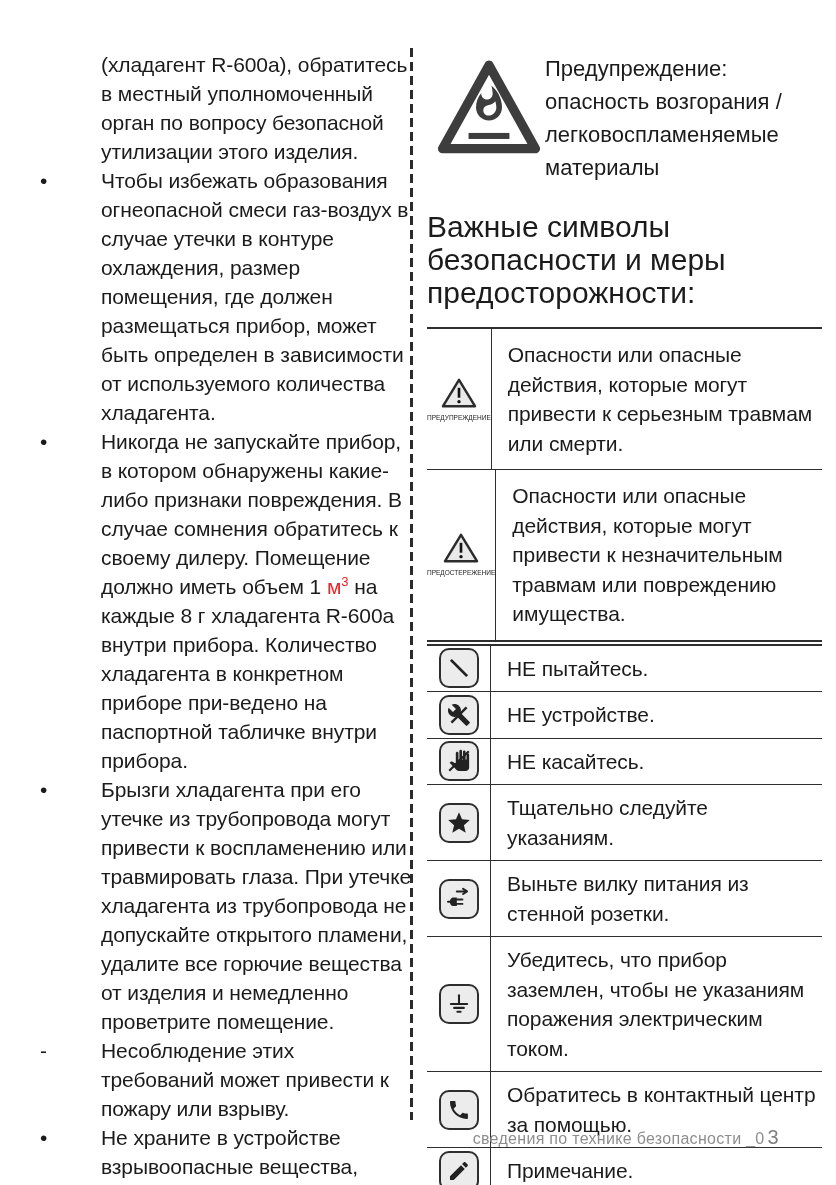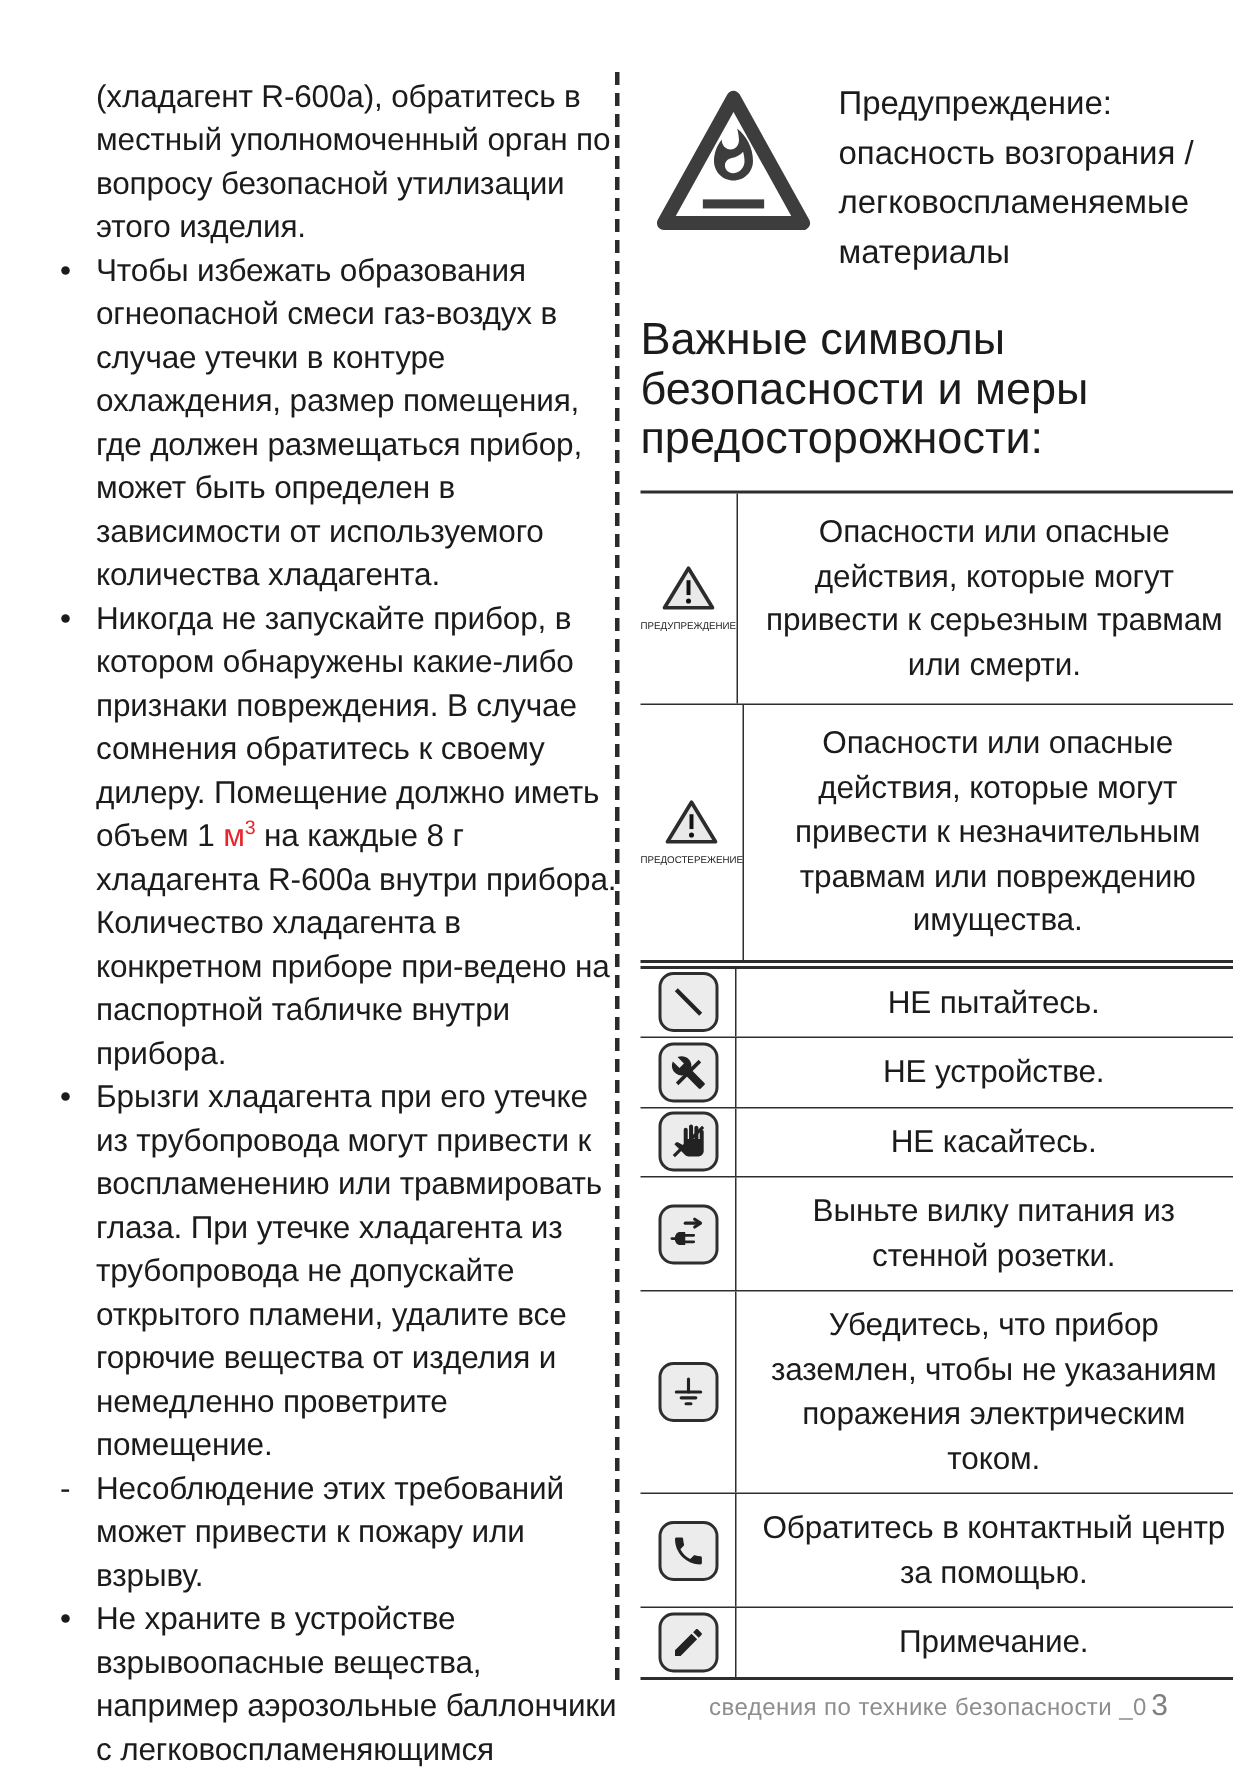--- a/index.html
+++ b/index.html
@@ -5,32 +5,32 @@
   html,body{margin:0;padding:0;background:#fff;}
   .page{position:relative;width:836px;height:1185px;background:#ffffff;overflow:hidden;
         font-family:"Liberation Sans","DejaVu Sans",sans-serif;color:#1b1b1b;}
   
   .divider{position:absolute;left:410px;top:48px;width:3px;height:1072px;
            background:repeating-linear-gradient(to bottom,#2b2b2b 0 9px,transparent 9px 14px);}
   
   .left-col{position:absolute;left:40px;top:50px;width:372px;font-size:21px;line-height:29px;letter-spacing:-0.1px;}
   .li{display:flex;}
   .marker{flex:0 0 24px;}
-  .txt{flex:1;}
+  .txt{flex:1;margin-left:37px;}
   .red{color:#e8252a;}
   sup.sup{font-size:13px;line-height:0;}
   
   .right-col{position:absolute;left:427px;top:50px;width:395px;}
   .banner{display:flex;align-items:flex-start;}
   .banner-icon{flex:0 0 auto;margin-left:6px;margin-top:4px;}
-  .banner-text{margin-left:14px;font-size:22px;line-height:33px;padding-top:2px;}
+  .banner-text{font-size:22px;line-height:33px;padding-top:2px;}
   .heading{margin-top:26px;font-size:30px;line-height:33px;}
   
   .tbl{margin-top:18px;border-top:2px solid #2e2e2e;border-bottom:2px solid #2e2e2e;}
-  .row{display:flex;align-items:stretch;text-align:center;}
+  .row{display:flex;align-items:stretch;}
   .row + .row{border-top:1.5px solid #2e2e2e;}
   .icell{flex:0 0 63px;border-right:1.5px solid #2e2e2e;display:flex;flex-direction:column;
          align-items:center;justify-content:center;overflow:visible;}
   .tcell{flex:1;font-size:21px;line-height:29.5px;letter-spacing:-0.1px;}
   .sev .tcell{padding:11px 4px 11px 16px;}
   .symt{margin-top:2px;}
   .symt .tcell{padding:8px 4px 8px 16px;}
   .tri-caption{font-size:6.5px;line-height:8px;white-space:nowrap;color:#222;margin-top:1px;}
   .sym{width:40px;height:40px;border:2.5px solid #2e2e2e;border-radius:10px;background:#ececec;
        display:flex;align-items:center;justify-content:center;box-sizing:border-box;}
@@ -153,20 +153,30 @@
               <g transform="translate(2.5,1.5) scale(0.82)" fill="#222">
                 <path d="M23 5.5V20c0 2.2-1.8 4-4 4h-7.3c-1.08 0-2.1-.43-2.85-1.19L1 14.83s1.26-1.23 1.3-1.25c.22-.19.49-.29.79-.29.22 0 .42.06.6.16.04.01 4.31 2.46 4.31 2.46V4c0-.83.67-1.5 1.5-1.5S11 3.17 11 4v7h1V1.5c0-.83.67-1.5 1.5-1.5S15 .67 15 1.5V11h1V2.5c0-.83.67-1.5 1.5-1.5s1.5.67 1.5 1.5V11h1V5.5c0-.83.67-1.5 1.5-1.5s1.5.67 1.5 1.5z"></path>
               </g>
               <line x1="21" y1="3" x2="3" y2="21" stroke="#222" stroke-width="2"></line>
             </svg>
           </div>
         </div>
         <div class="tcell">НЕ касайтесь.</div>
       </div>
 
+      <div class="row">
+        <div class="icell">
+          <div class="sym">
+            <svg width="26" height="26" viewBox="0 0 24 24">
+              <path d="M12 17.27L18.18 21l-1.64-7.03L22 9.24l-7.19-.61L12 2 9.19 8.63 2 9.24l5.46 4.73L5.82 21z" fill="#222"></path>
+            </svg>
+          </div>
+        </div>
+        <div class="tcell">Тщательно следуйте указаниям.</div>
+      </div>
 
       <div class="row">
         <div class="icell">
           <div class="sym">
             <svg width="26" height="26" viewBox="0 0 24 24">
               <path d="M10 5 H18.4" stroke="#222" stroke-width="1.9" fill="none" stroke-linecap="round"></path>
               <path d="M15.8 2.6 L19.4 5 L15.8 7.4" stroke="#222" stroke-width="1.9" fill="none" stroke-linecap="round" stroke-linejoin="round"></path>
               <path d="M6.2 10.5 C4.2 11 3.6 13 3.6 14.5 C3.6 16 4.2 18 6.2 18.5 L10 18.5 L10 10.5 Z" fill="#222"></path>
               <path d="M10 12.5 H15.2 M10 16.5 H15.2" stroke="#222" stroke-width="1.7" stroke-linecap="round"></path>
               <path d="M3.6 14.5 H1.8" stroke="#222" stroke-width="1.7" stroke-linecap="round"></path>

